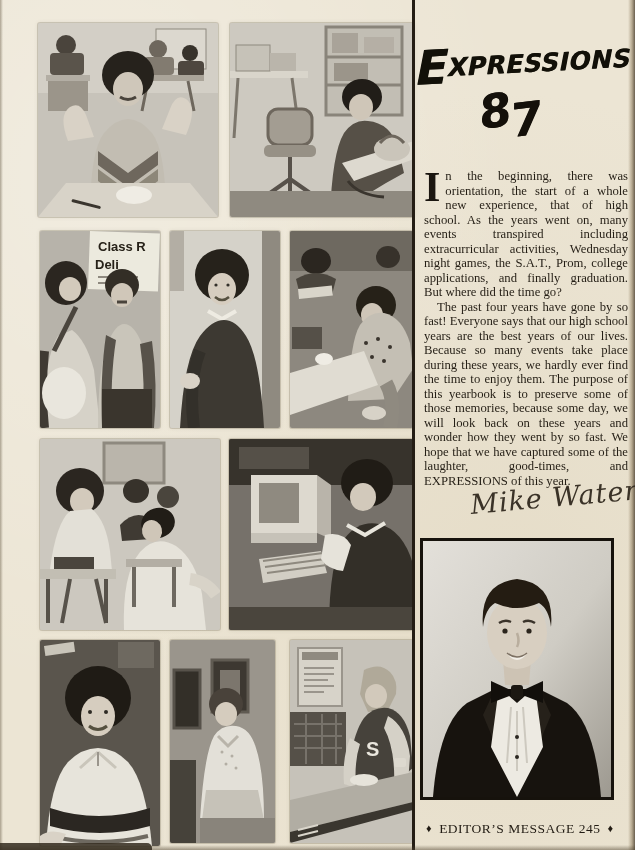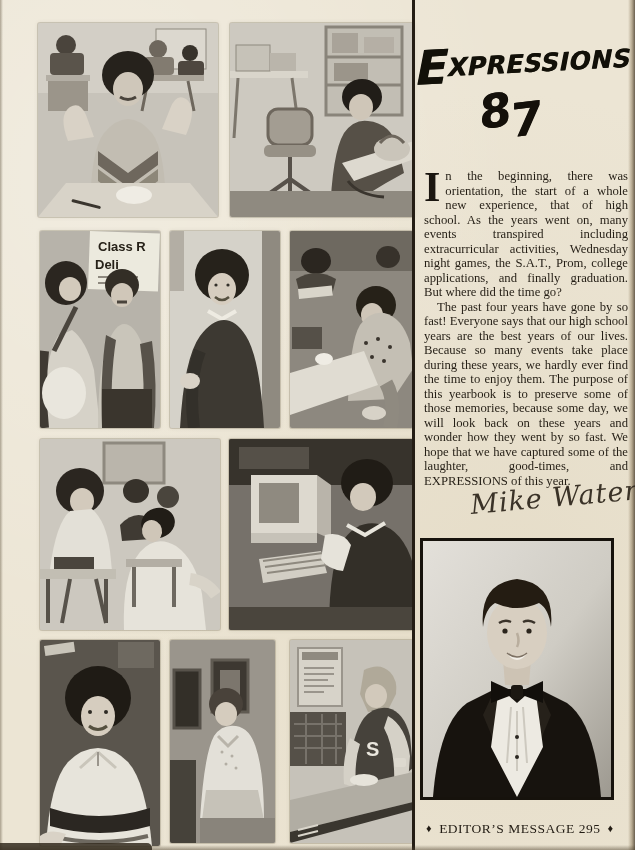--- a/index.html
+++ b/index.html
@@ -365,16 +365,16 @@
       <circle cx="82" cy="90" r="2.6" fill="#2a241c"></circle>
         <circle cx="106" cy="90" r="2.6" fill="#2a241c"></circle>
       <path d="M76 82 q6 -4 12 -1 M100 81 q6 -3 12 1" stroke="#3a332a" stroke-width="2.5" fill="none"></path>
       <path d="M94 92 q3 8 0 14" stroke="#b9ae9e" stroke-width="2.5" fill="none"></path>
       <path d="M84 112 q10 8 20 0 q-4 7 -10 7 q-6 0 -10 -7 z" fill="#f2efe8"></path>
       <path d="M84 112 q10 8 20 0" stroke="#7c7062" stroke-width="1.5" fill="none"></path>
     </svg>
   </figure>
 
   <div class="footer">
-    <span class="diamond">♦</span><span>EDITOR’S MESSAGE</span>&nbsp;<span>295</span><span class="diamond">♦</span>
+    <span class="diamond">♦</span><span>EDITOR’S MESSAGE</span>&nbsp;<span>245</span><span class="diamond">♦</span>
   </div>
 
 </div>
 
 </body></html>

